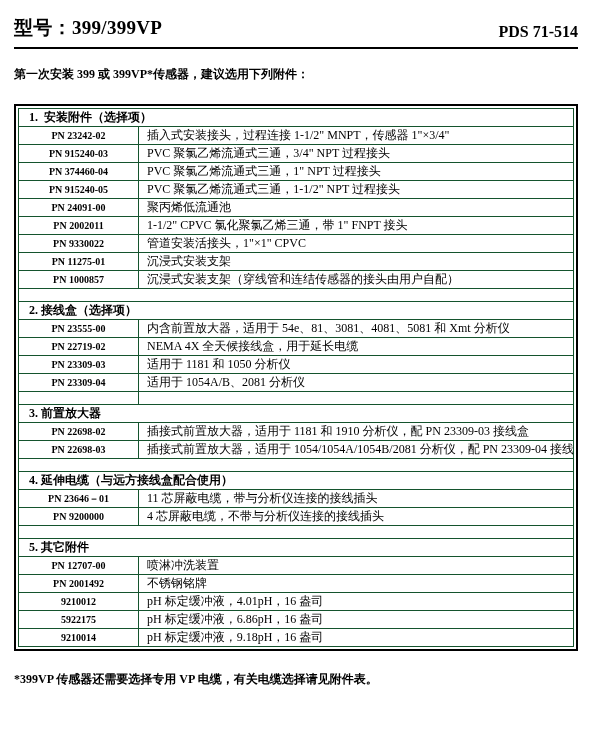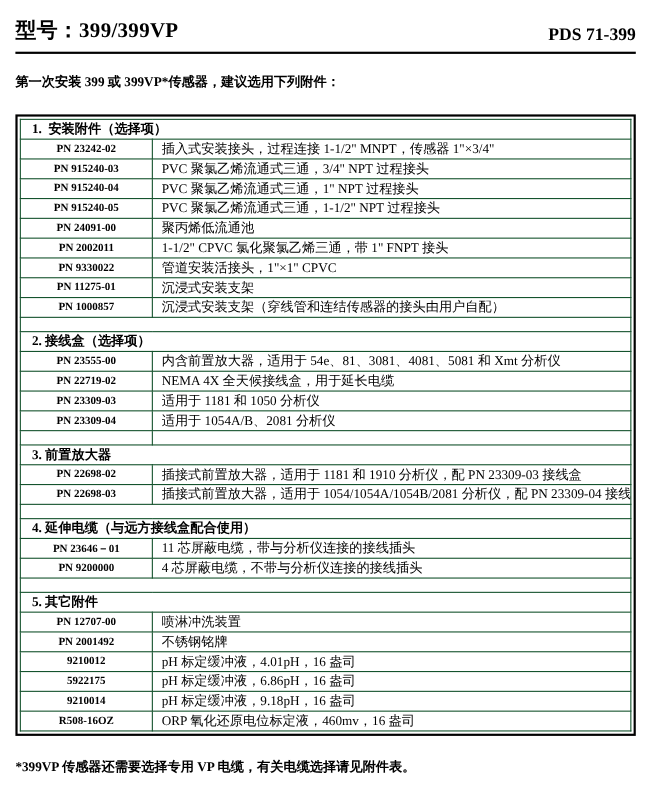--- a/index.html
+++ b/index.html
@@ -41,21 +41,21 @@
   .footnote-text { margin-top: 20px; font-size: 12px; font-weight: bold; }
 </style>
 </head>
 <body>
 
 <div class="page">
   <div class="content">
 
     <div class="header-row">
       <span class="model-title">型号：399/399VP</span>
-      <span class="doc-number">PDS 71-399</span>
+      <span class="doc-number">PDS 71-514</span>
     </div>
 
     <hr class="header-rule">
 
     <div class="intro-text">第一次安装 399 或 399VP*传感器，建议选用下列附件：</div>
 
     <div class="table-wrap">
       <table>
         <colgroup>
           <col style="width:120px">
@@ -67,21 +67,21 @@
             </tr>
             <tr>
               <td class="pn-cell">PN 23242-02</td>
               <td class="desc-cell">插入式安装接头，过程连接 1-1/2" MNPT，传感器 1"×3/4"</td>
             </tr>
             <tr>
               <td class="pn-cell">PN 915240-03</td>
               <td class="desc-cell">PVC 聚氯乙烯流通式三通，3/4" NPT 过程接头</td>
             </tr>
             <tr>
-              <td class="pn-cell">PN 915240-04</td>
+              <td class="pn-cell">PN 374460-04</td>
               <td class="desc-cell">PVC 聚氯乙烯流通式三通，1" NPT 过程接头</td>
             </tr>
             <tr>
               <td class="pn-cell">PN 915240-05</td>
               <td class="desc-cell">PVC 聚氯乙烯流通式三通，1-1/2" NPT 过程接头</td>
             </tr>
             <tr>
               <td class="pn-cell">PN 24091-00</td>
               <td class="desc-cell">聚丙烯低流通池</td>
             </tr>
@@ -171,24 +171,20 @@
               <td class="desc-cell">pH 标定缓冲液，4.01pH，16 盎司</td>
             </tr>
             <tr>
               <td class="pn-cell">5922175</td>
               <td class="desc-cell">pH 标定缓冲液，6.86pH，16 盎司</td>
             </tr>
             <tr>
               <td class="pn-cell">9210014</td>
               <td class="desc-cell">pH 标定缓冲液，9.18pH，16 盎司</td>
             </tr>
-            <tr>
-              <td class="pn-cell">R508-16OZ</td>
-              <td class="desc-cell">ORP 氧化还原电位标定液，460mv，16 盎司</td>
-            </tr>
           </tbody>
       </table>
     </div>
 
     <div class="footnote-text">*399VP 传感器还需要选择专用 VP 电缆，有关电缆选择请见附件表。</div>
 
   </div>
 </div>
 
 </body></html>

